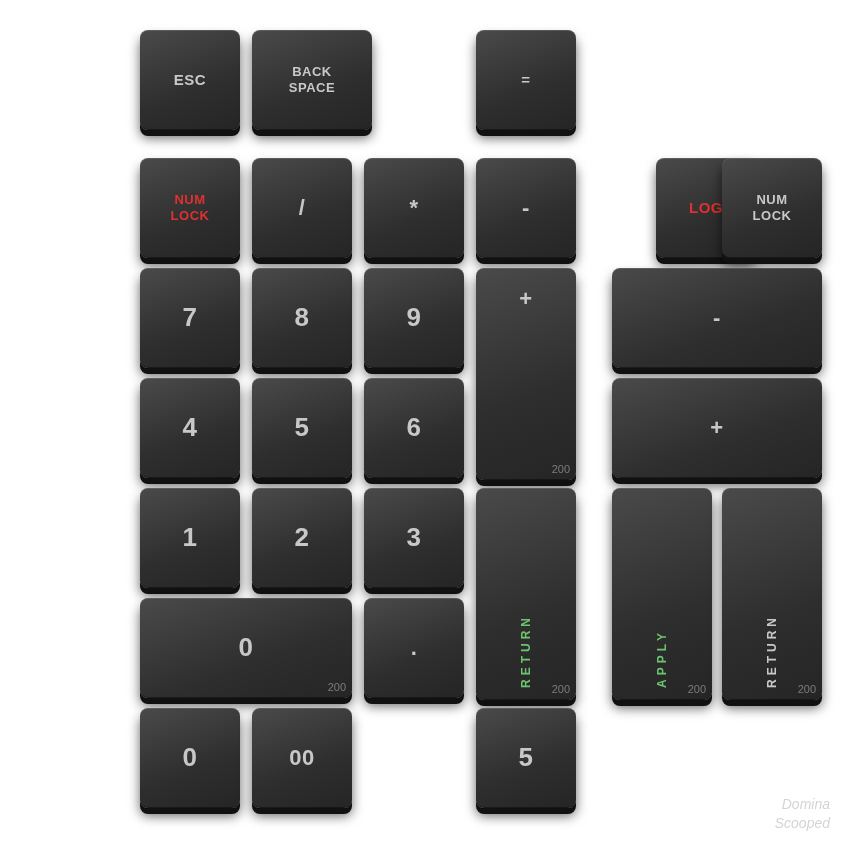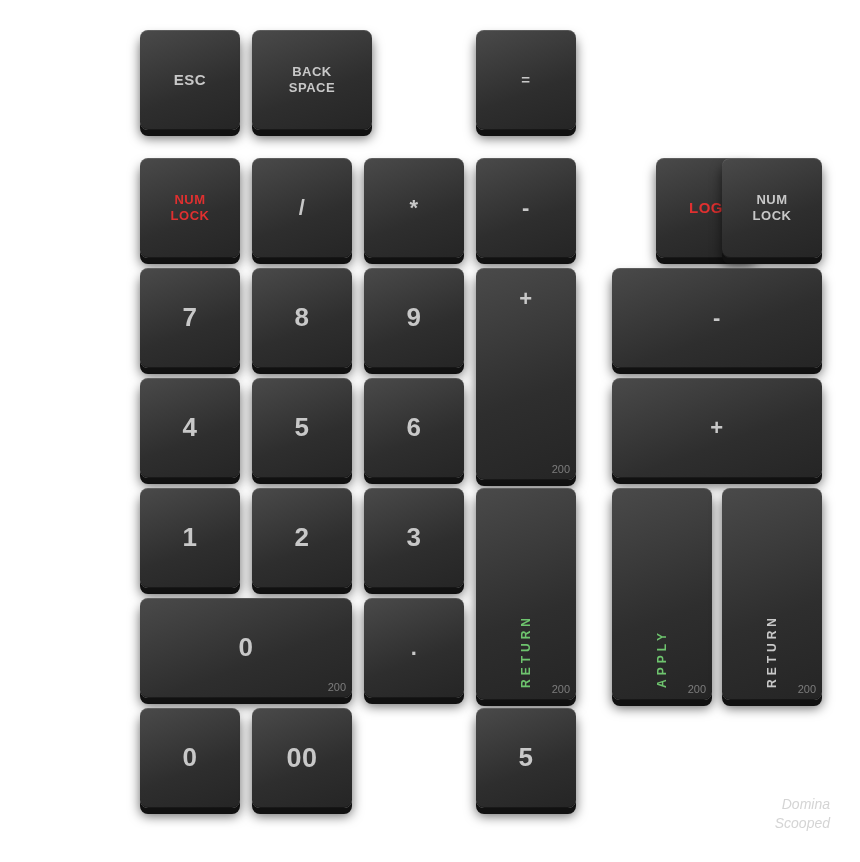--- a/index.html
+++ b/index.html
@@ -192,21 +192,21 @@
     <span class="key-sublabel">200</span>
   </div>
   <div class="key" style="left:364px; top:598px; width:100px; height:100px;">
     <span class="key-label" style="font-size:22px;">.</span>
   </div>
 
   <div class="key" style="left:140px; top:708px; width:100px; height:100px;">
     <span class="key-label" style="font-size:26px;">0</span>
   </div>
   <div class="key" style="left:252px; top:708px; width:100px; height:100px;">
-    <span class="key-label" style="font-size:27px;">00</span>
+    <span class="key-label" style="font-size:22px;">00</span>
   </div>
   <div class="key" style="left:476px; top:708px; width:100px; height:100px;">
     <span class="key-label" style="font-size:26px;">5</span>
   </div>
 
   <div style="position:absolute; right:30px; bottom:28px; color:rgba(160,160,160,0.45); font-size:14px; font-style:italic; text-align:right; line-height:1.4;">
     Domina<br>Scooped
   </div>
 
 </div>

